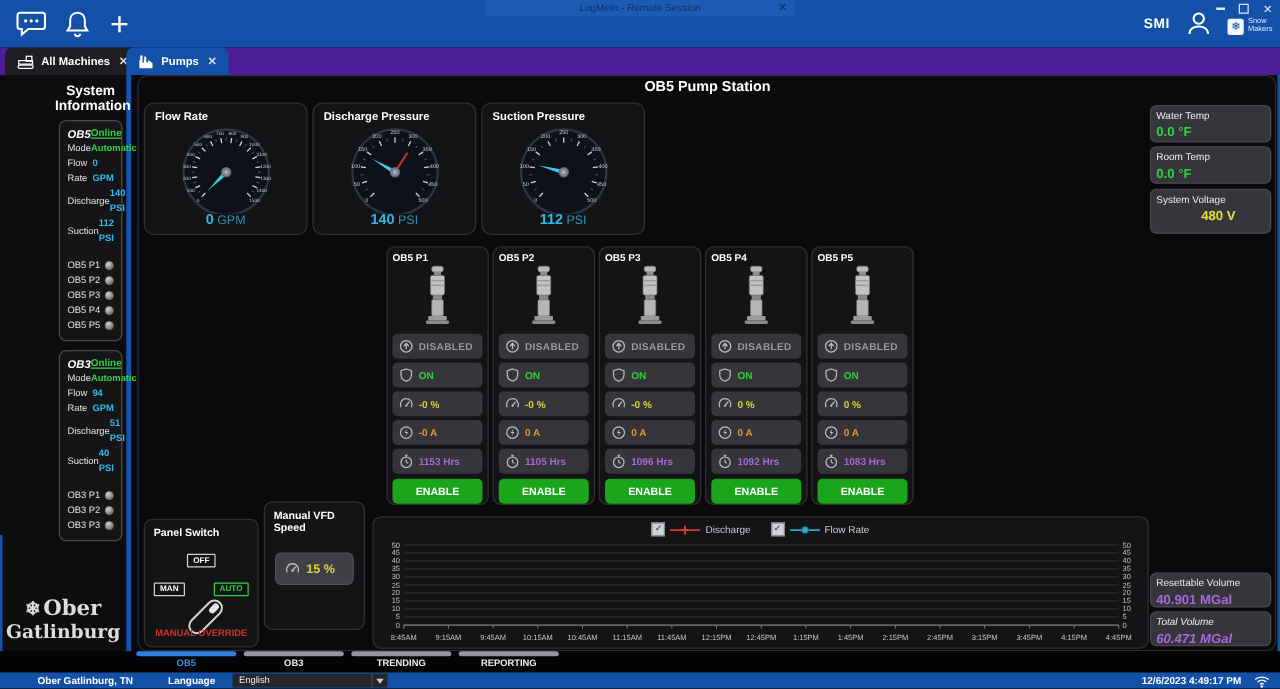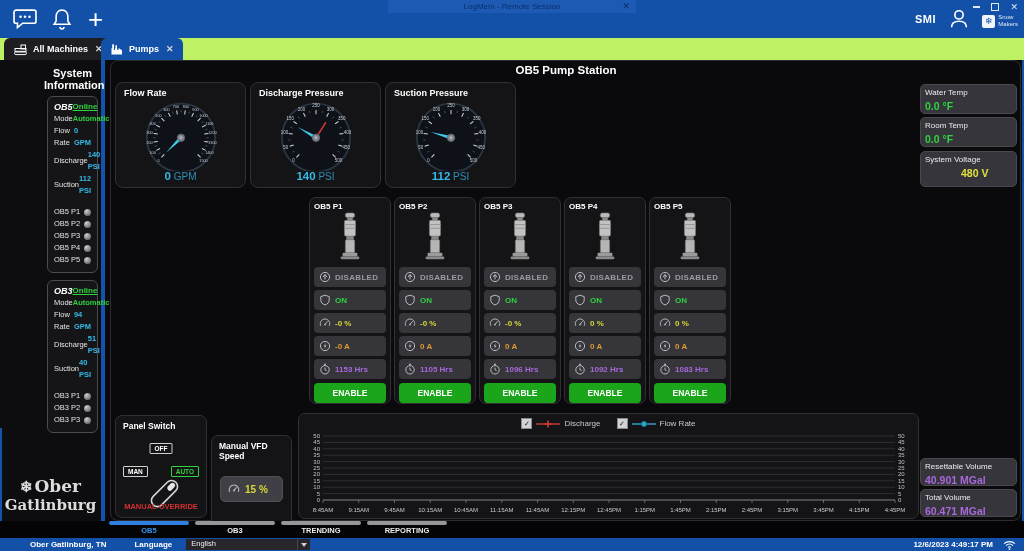--- a/index.html
+++ b/index.html
@@ -17,21 +17,21 @@
   #person-icon{position:absolute;right:54px;top:8px;}
   #winctl{position:absolute;right:6px;top:3px;display:flex;gap:11px;align-items:center;height:8px;}
   .wc-min{width:7px;height:1.5px;background:#dfe8f7;}
   .wc-max{width:6px;height:6px;border:1px solid #dfe8f7;}
   .wc-close{color:#dfe8f7;font-size:9px;line-height:8px;}
   #brand{position:absolute;right:6px;top:14px;display:flex;align-items:center;gap:3px;}
   #brand .bbox{width:13px;height:13px;background:#f2f5fa;border-radius:2px;color:#1350a8;font-size:9px;
     display:flex;align-items:center;justify-content:center;}
   #brand .btxt{color:#e2eaf8;font-size:6px;line-height:7px;}
   
-  #tabbar{position:absolute;left:0;top:38px;width:1024px;height:22px;background:#bef264;}
+  #tabbar{position:absolute;left:0;top:38px;width:1024px;height:22px;background:#4c1d95;}
   .tab{position:absolute;top:0;height:22px;display:flex;align-items:center;gap:5px;padding:0 9px;
     border-radius:6px 6px 0 0;font-size:9px;font-weight:bold;color:#fff;}
   #tab-machines{left:4px;background:#1d1d22;}
   #tab-pumps{left:101px;background:#1350a8;}
   .tab .tclose{color:#d8d8d8;font-size:9px;margin-left:2px;}
   
   #sidebar{position:absolute;left:0;top:60px;width:105px;height:462px;background:#0d0d10;border-right:4px solid #1453ad;box-sizing:border-box;padding-left:44px;}
   #side-title{text-align:center;font-size:11px;font-weight:bold;color:#fff;padding:7px 0 5px;}
   .syscard{margin:0 3px 7px;background:#151518;border:1px solid #4a4a4f;border-radius:6px;padding:4px 6px 6px;}
   .sysrow{display:flex;justify-content:space-between;align-items:center;font-size:7.5px;line-height:12px;color:#e3e3e3;}
@@ -77,21 +77,21 @@
     font-size:8.5px;display:flex;align-items:center;justify-content:center;}
   
   #panel-switch{position:absolute;left:115px;top:415px;width:92px;height:103px;background:#141417;border:1px solid #303035;border-radius:7px;box-sizing:border-box;}
   .card-title{position:absolute;left:7px;top:5px;font-size:8.5px;font-weight:bold;color:#fff;}
   .pos{position:absolute;border:1px solid #cfcfcf;color:#fff;font-size:6.5px;font-weight:bold;padding:1px 4px;border-radius:1px;}
   #pos-off{left:50%;transform:translateX(-50%);top:27px;}
   #pos-man{left:7px;top:50px;}
   #pos-auto{right:7px;top:50px;border-color:#2fd23f;color:#2fd23f;}
   #switch-svg{position:absolute;left:24px;top:56px;}
   #override{position:absolute;left:0;bottom:6px;width:100%;text-align:center;color:#d23030;font-size:7.5px;font-weight:bold;}
-  #vfd-card{position:absolute;left:211px;top:435px;width:81px;height:103px;background:#141417;border:1px solid #303035;border-radius:7px;box-sizing:border-box;}
+  #vfd-card{position:absolute;left:211px;top:401px;width:81px;height:103px;background:#141417;border:1px solid #303035;border-radius:7px;box-sizing:border-box;}
   #vfd-box{position:absolute;left:8px;right:8px;top:40px;height:24px;background:#3f3f45;border:1px solid #505056;
     border-radius:5px;display:flex;align-items:center;gap:5px;padding:0 7px;}
   #vfd-value{color:#d6d636;font-weight:bold;font-size:10px;}
   
   #chart-card{position:absolute;left:298px;top:413px;width:621px;height:106px;background:#141417;border:1px solid #303035;border-radius:7px;box-sizing:border-box;}
   #chart-legend{position:absolute;left:0;top:4px;width:100%;display:flex;justify-content:center;gap:16px;align-items:center;}
   .lg-item{display:flex;align-items:center;gap:4px;}
   .lg-cb{width:9px;height:9px;background:#cfd2d6;border:1px solid #8a8a8a;color:#16161a;font-size:7px;line-height:9px;
     text-align:center;box-sizing:content-box;}
   .lg-label{color:#c9c9ce;font-size:8px;}
@@ -578,21 +578,21 @@
       <div class="env-value" style="color: rgb(47, 210, 63);">0.0 °F</div>
     </div>
     <div class="env-card" style="top: 151px; height: 36px;">
       <div class="env-label">System Voltage</div>
       <div class="env-value" style="color: rgb(224, 224, 58); margin-left: 36px;">480 V</div>
     </div>
     <div class="env-card" style="top: 458px; height: 28px;">
       <div class="env-label">Resettable Volume</div>
       <div class="env-value" style="color: rgb(168, 104, 218);">40.901 MGal</div>
     </div>
-    <div class="env-card" style="top: 489px; height: 28px;">
+    <div class="env-card" style="top: 489px; height: 28px; font-style: italic;">
       <div class="env-label">Total Volume</div>
       <div class="env-value" style="color: rgb(168, 104, 218);">60.471 MGal</div>
     </div>
     <div class="pump-card" style="left: 309px;">
     <div class="pump-name">OB5 P1</div>
     <div class="pump-imgwrap">
       <svg width="32" height="50" viewBox="0 0 34 54">
         <rect x="12" y="1" width="10" height="5" rx="2" fill="#b9b9b9" stroke="#777" stroke-width="0.6"></rect>
         <rect x="14" y="6" width="6" height="3" fill="#8e8e8e"></rect>
         <rect x="11" y="9" width="12" height="17" rx="1.5" fill="#c2c2c2" stroke="#7a7a7a" stroke-width="0.6"></rect>

